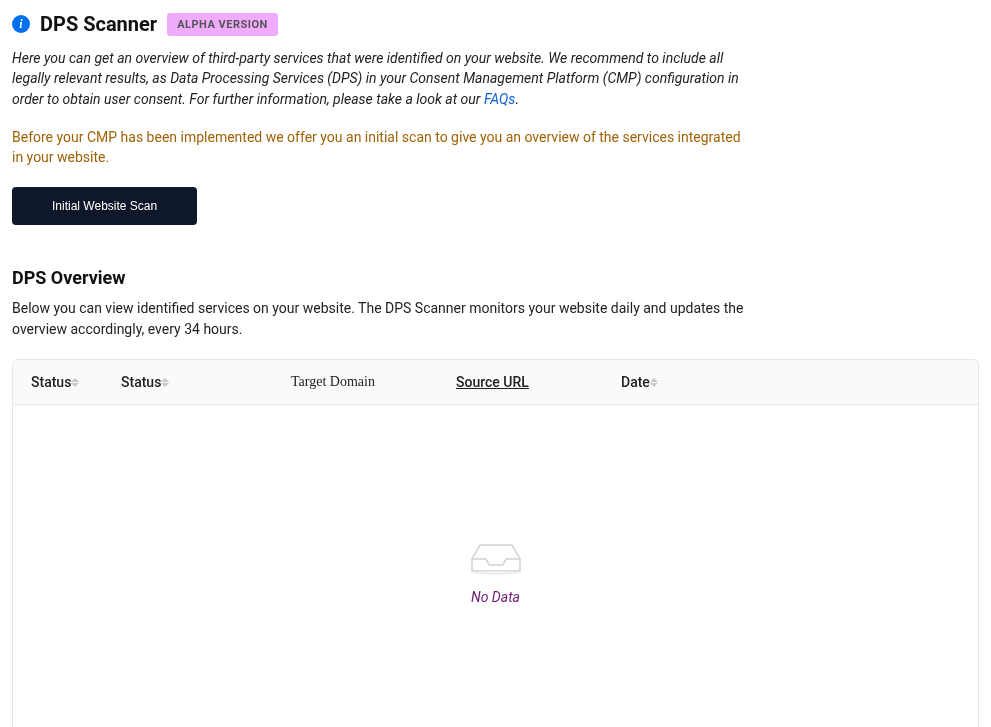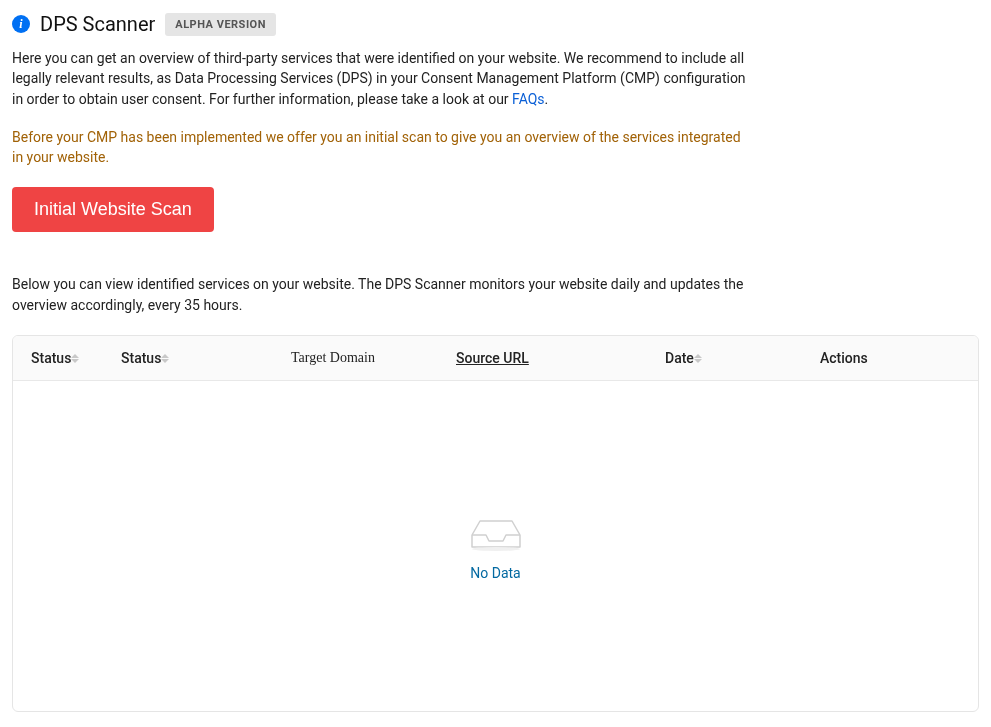--- a/index.html
+++ b/index.html
@@ -31,54 +31,55 @@
       font-size: 12px;
       font-family: Georgia, serif;
       font-style: italic;
       display: flex;
       align-items: center;
       justify-content: center;
       flex-shrink: 0;
     }
     .page-title {
       font-size: 20px;
-      font-weight: 400;
+      font-weight: 700;
       color: #111;
     }
     .badge {
-      background: #e5e5e5;
+      background: #f0abfc;
       color: #555;
       font-size: 11px;
       font-weight: 700;
       letter-spacing: 0.5px;
       padding: 5px 10px;
       border-radius: 3px;
     }
     .intro-text {
       max-width: 740px;
       line-height: 1.45;
       color: #222;
       margin-bottom: 18px;
+      font-style: italic;
     }
     .intro-text a {
       color: #0a5fd6;
       text-decoration: none;
     }
     .intro-text2 {
       max-width: 740px;
       line-height: 1.45;
       color: #a16207;
       margin-bottom: 20px;
     }
     .primary-btn {
-      background: #ef4444;
+      background: #0f172a;
       color: #fff;
       border: none;
-      padding: 12px 22px;
-      font-size: 18px;
+      padding: 12px 40px;
+      font-size: 12px;
       font-weight: 500;
       border-radius: 4px;
       cursor: pointer;
     }
     .section {
       margin-top: 42px;
     }
     .section-title {
       font-size: 18px;
       font-weight: 700;
@@ -105,21 +106,21 @@
       color: #222;
     }
     .th {
       display: flex;
       align-items: center;
     }
     .th.status { width: 90px; }
     .th.service { width: 170px; }
     .th.target { width: 165px; font-family: Liberation Serif, serif; }
     .th.source { width: 165px; text-decoration: underline; }
-    .th.date { width: 155px; margin-left: 44px; }
+    .th.date { width: 155px; }
     .th.actions { flex: 1; }
     .sort-caret {
       display: inline-flex;
       flex-direction: column;
       line-height: 0;
       gap: 1px;
     }
     .sort-caret span {
       width: 0;
       height: 0;
@@ -138,21 +139,22 @@
       flex-direction: column;
       align-items: center;
       justify-content: center;
       color: #9a9a9a;
     }
     .empty svg {
       margin-bottom: 14px;
     }
     .empty-text {
       font-size: 14px;
-      color: #0369a1;
+      color: #701a75;
+      font-style: italic;
     }
   </style>
 </head>
 <body>
 
 
 
 <div class="header-row">
   <div class="info-icon">i</div>
   <h1 class="page-title">DPS Scanner</h1>
@@ -161,21 +163,22 @@
 
 <p class="intro-text">
   <span>Here you can get an overview of third-party services that were identified on your website. We recommend to include all legally relevant results, as Data Processing Services (DPS) in your Consent Management Platform (CMP) configuration in order to obtain user consent. For further information, please take a look at our </span><a href="#">FAQs</a><span>.</span>
 </p>
 
 <p class="intro-text2">Before your CMP has been implemented we offer you an initial scan to give you an overview of the services integrated in your website.</p>
 
 <button class="primary-btn">Initial Website Scan</button>
 
 <div class="section">
-  <p class="section-desc">Below you can view identified services on your website. The DPS Scanner monitors your website daily and updates the overview accordingly, every 35 hours.</p>
+  <h2 class="section-title">DPS Overview</h2>
+  <p class="section-desc">Below you can view identified services on your website. The DPS Scanner monitors your website daily and updates the overview accordingly, every 34 hours.</p>
 
   <div class="table-wrap">
     <div class="thead">
       <div class="th status">
         <span>Status</span>
         <span class="sort-caret">
             <span class="up"></span>
             <span class="down"></span>
           </span>
       </div>
@@ -191,23 +194,20 @@
       </div>
       <div class="th source">
         <span>Source URL</span>
       </div>
       <div class="th date">
         <span>Date</span>
         <span class="sort-caret">
             <span class="up"></span>
             <span class="down"></span>
           </span>
-      </div>
-      <div class="th actions">
-        <span>Actions</span>
       </div>
     </div>
     <div class="empty">
       <svg width="56" height="40" viewBox="0 0 56 40">
         <path d="M4 24 L12 10 L44 10 L52 24 L52 36 L4 36 Z" fill="none" stroke="#d0d0d0" stroke-width="1.5" stroke-linejoin="round"></path>
         <path d="M4 24 L18 24 L21 30 L35 30 L38 24 L52 24" fill="none" stroke="#d0d0d0" stroke-width="1.5" stroke-linejoin="round"></path>
         <ellipse cx="28" cy="38" rx="24" ry="2" fill="#f0f0f0"></ellipse>
       </svg>
       <div class="empty-text">No Data</div>
     </div>

